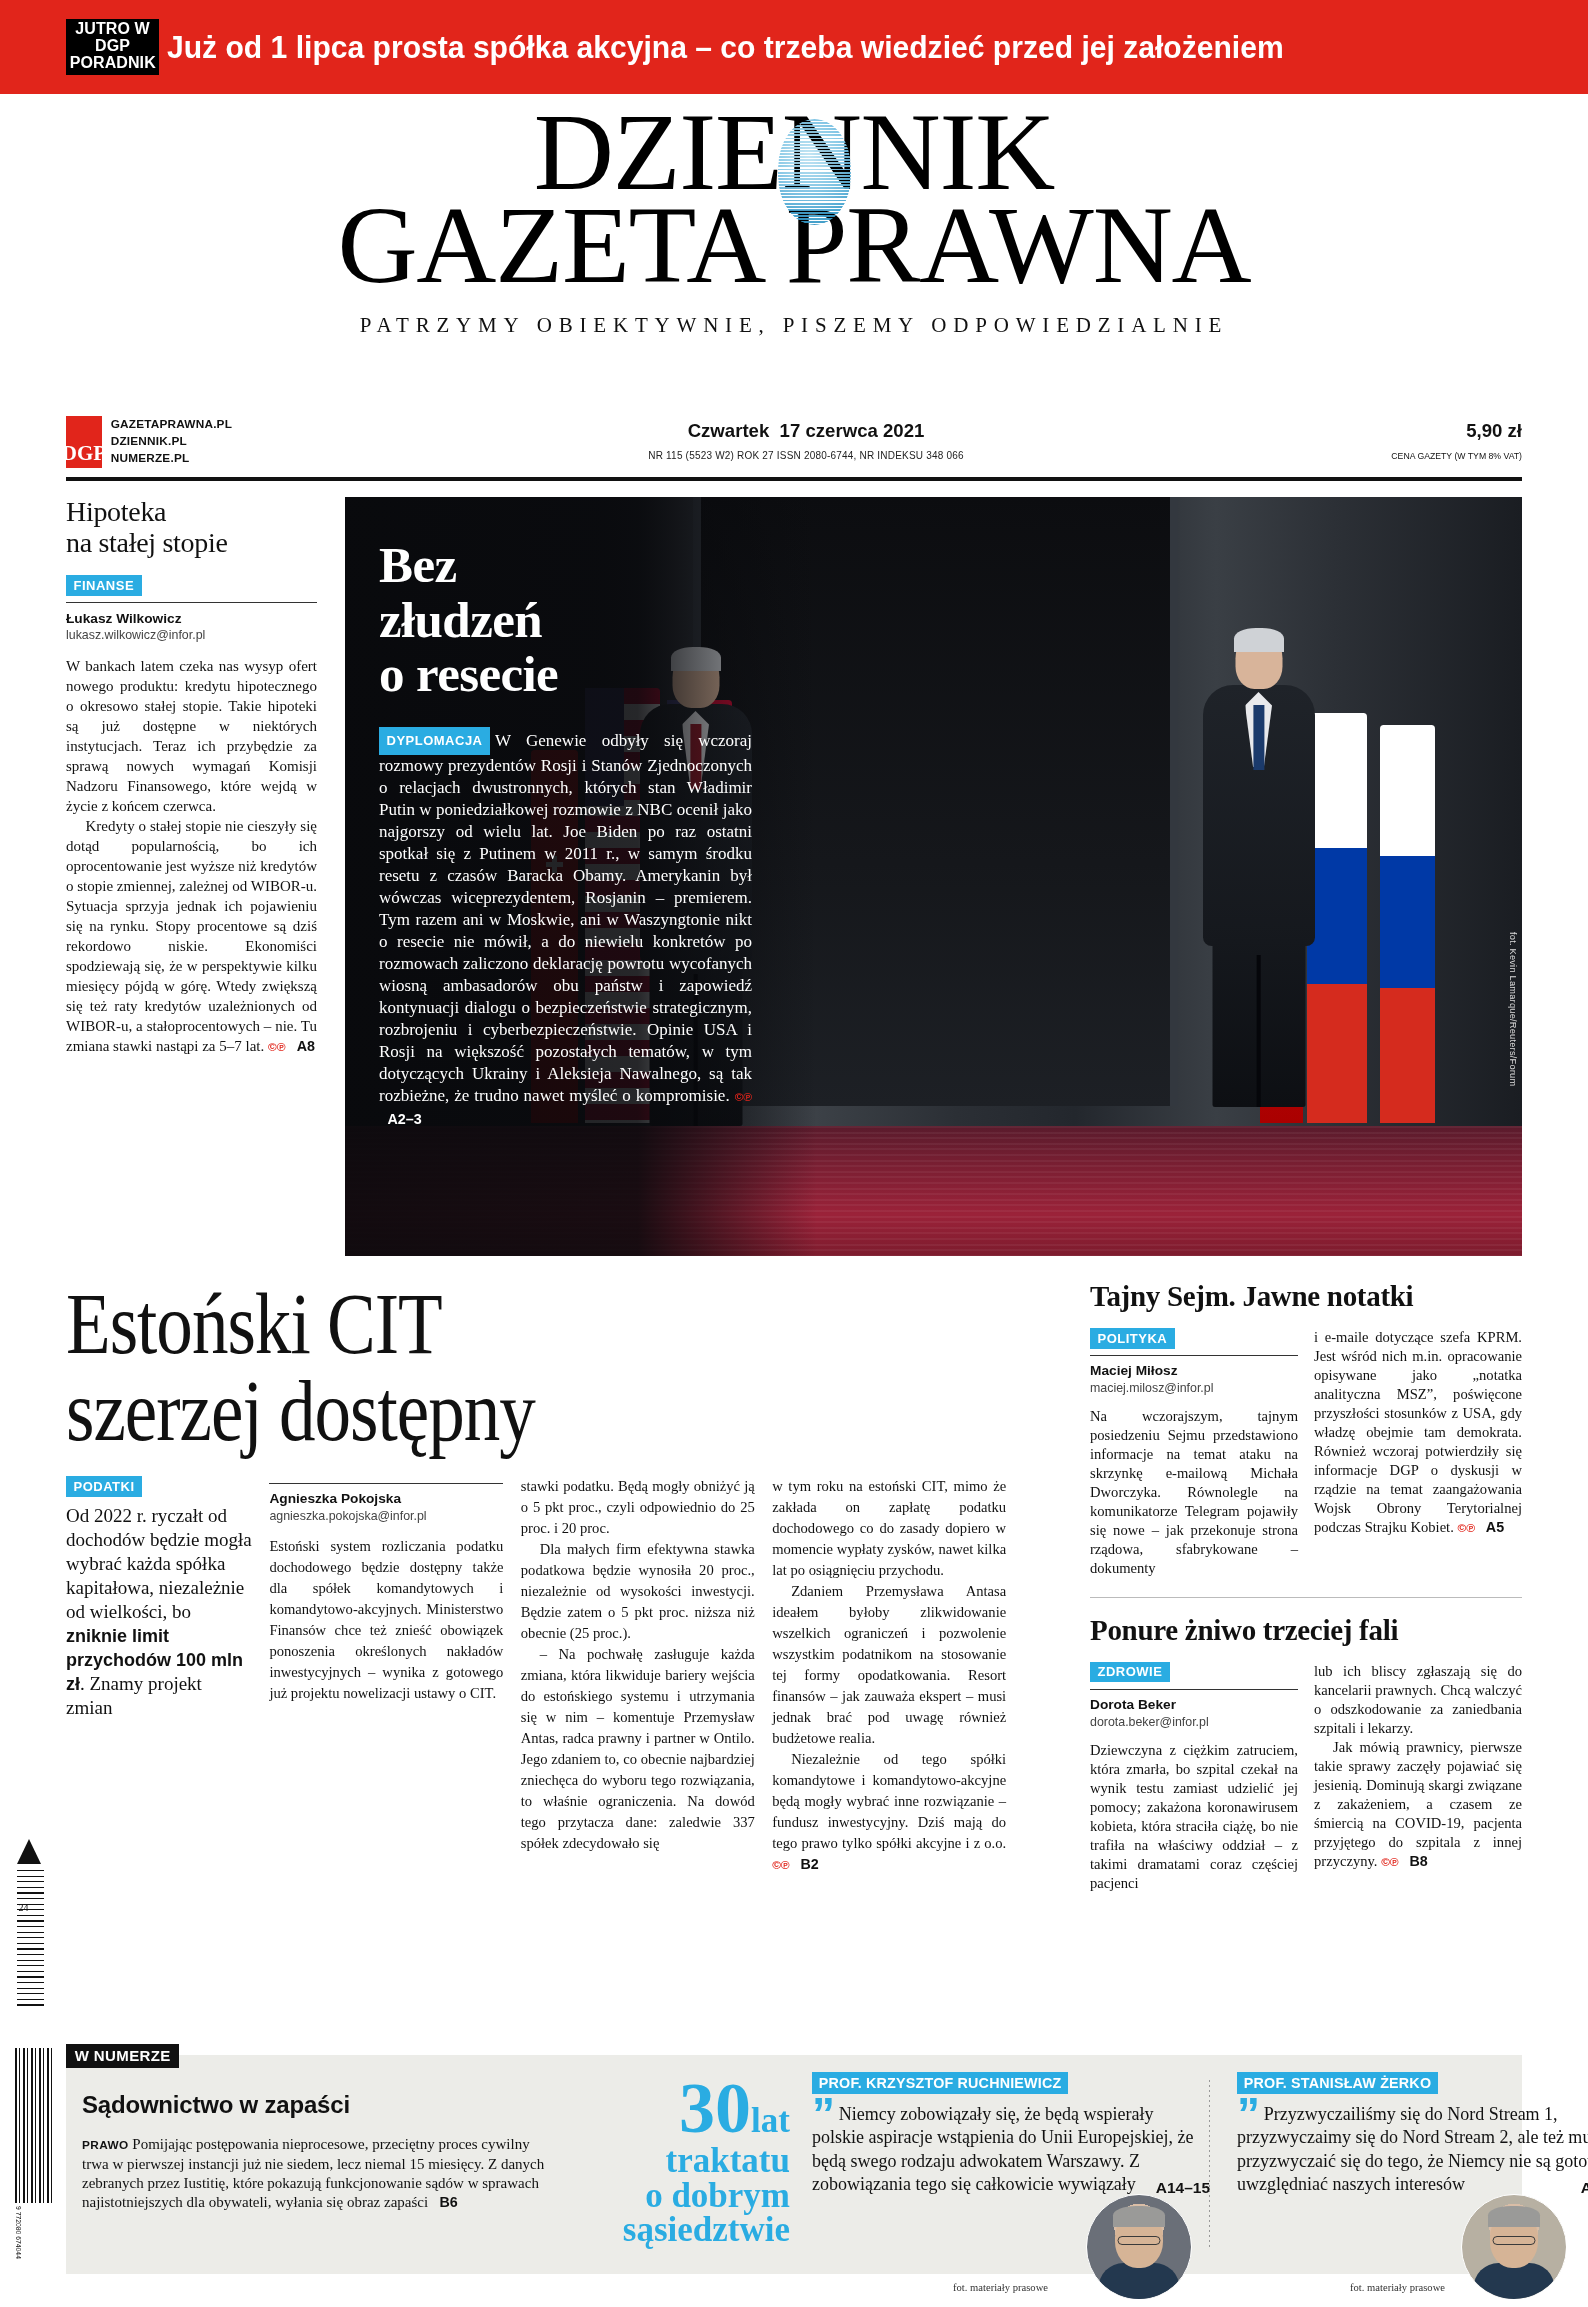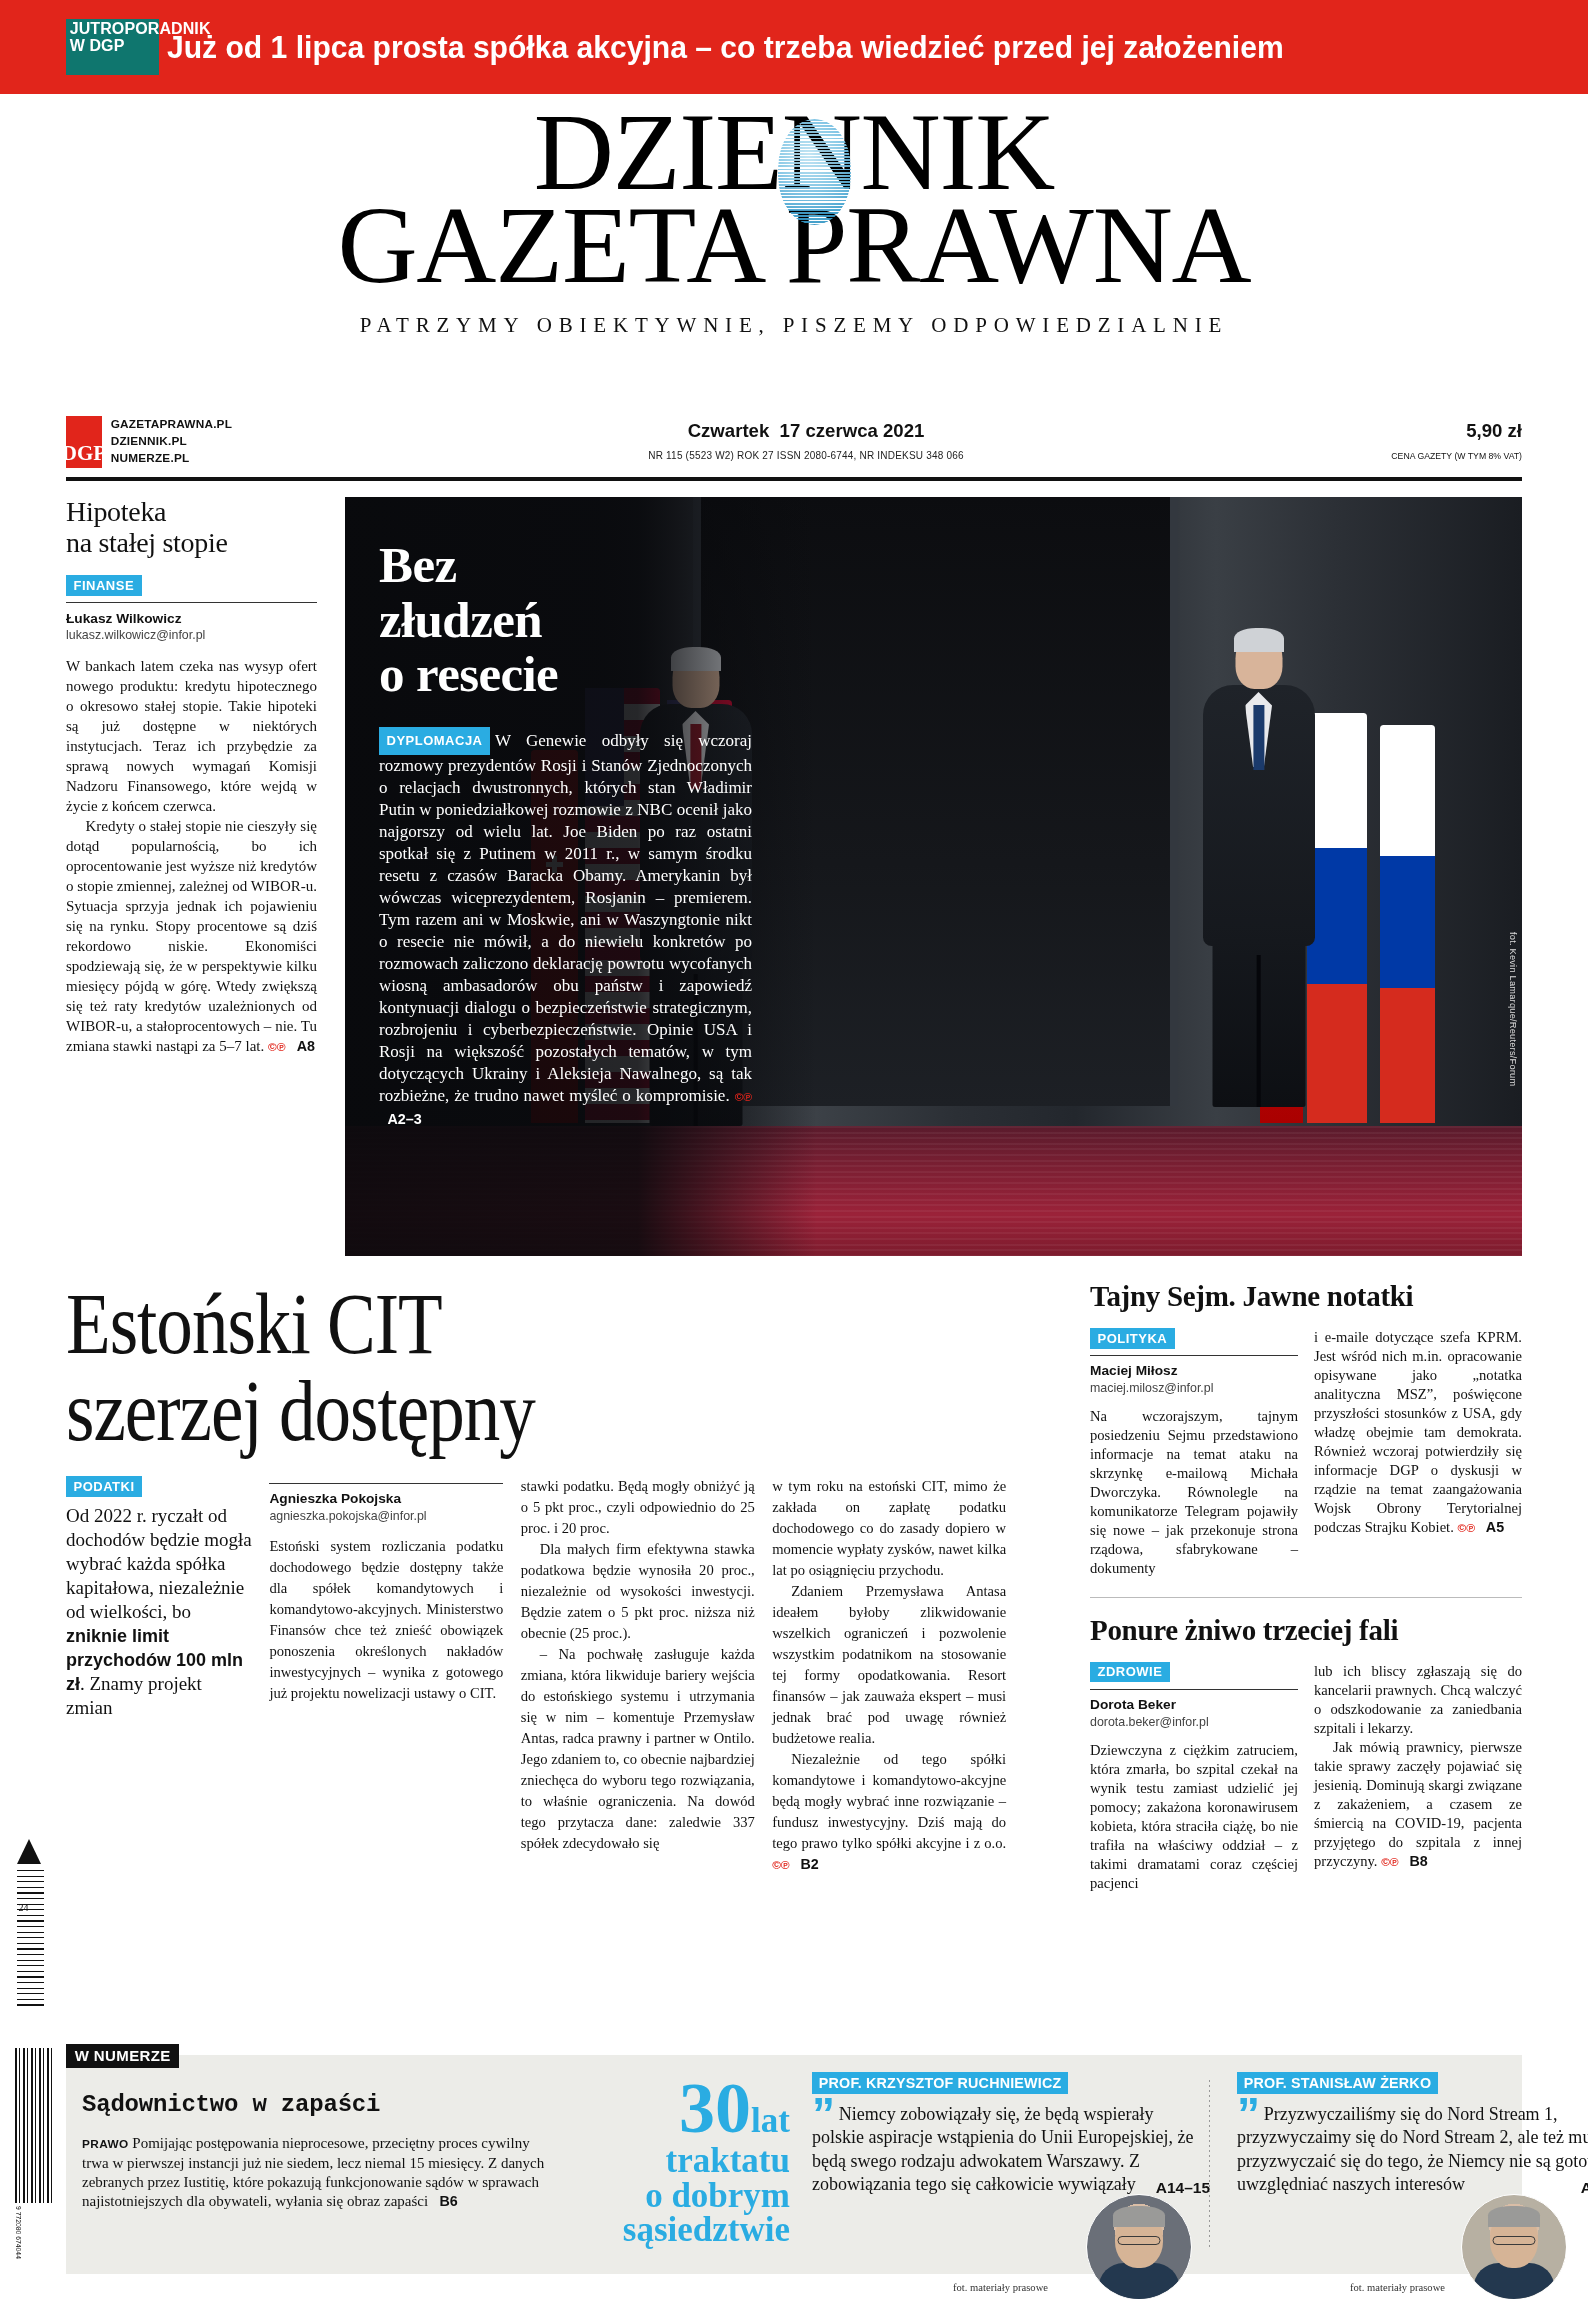--- a/index.html
+++ b/index.html
@@ -11,23 +11,23 @@
     overflow: hidden;
   }
 
   
   .top-banner {
     position: absolute; left: 0; top: 0; width: 1588px; height: 94px;
     background: #e1251b;
   }
   .tb-inner { position: absolute; left: 66px; top: 18.6px; display: flex; align-items: stretch; }
   .tb-badge {
-    background: #0f766e; color: #fff; width: 93px; padding: 2.5px 3.7px;
+    background: #000000; color: #fff; width: 93px; padding: 2.5px 3.7px;
     font-family: "Liberation Sans", sans-serif; font-weight: 700;
-    display: flex; flex-direction: row; justify-content: space-between;
+    display: flex; flex-direction: column; justify-content: space-between;
     line-height: 1.05;
   }
   .tb-badge div { font-size: 16px; letter-spacing: 0.1px; text-align: center; }
   .tb-text {
     margin-left: 7.5px; color: #ffffff; font-family: "Liberation Sans", sans-serif;
     font-weight: 700; font-size: 32px; line-height: 56px; white-space: nowrap;
     transform: scaleX(0.94); transform-origin: left center;
   }
 
   
@@ -208,21 +208,21 @@
   .bottom {
     position: absolute; left: 0; top: 2055px; width: 1588px; height: 252px; background: #fff;
   }
   .bot-inner { position: absolute; left: 66px; top: 0; width: 1456px; height: 219px; background: #ecece8; }
   .bot-badge {
     position: absolute; left: 0; top: -11.2px; background: #111; color: #fff;
     font-family: "Liberation Sans", sans-serif; font-weight: 700; font-size: 15px;
     padding: 3.1px 8.7px 3.7px; letter-spacing: 0.4px;
   }
   .bot-left { position: absolute; left: 16px; top: 36px; width: 472px; }
-  .bot-title { font-family: Liberation Mono, monospace; font-weight: 700; font-size: 24px; letter-spacing: -0.2px; }
+  .bot-title { font-family: Liberation Sans, sans-serif; font-weight: 700; font-size: 24px; letter-spacing: -0.2px; }
   .bot-text { font-family: "Liberation Serif", serif; font-size: 15px; line-height: 19px; margin-top: 16px; }
   .bot-text .kicker { font-family: "Liberation Sans", sans-serif; font-weight: 700; font-size: 11.8px; letter-spacing: 0.4px; }
   .thirty {
     position: absolute; left: 538px; top: 18.6px; width: 186px; color: #2aace2;
     font-family: "Liberation Serif", serif; font-weight: 700; text-align: right; line-height: .96;
   }
   .thirty .num { font-size: 72px; }
   .thirty .lat { font-size: 35px; }
   .thirty .w { font-size: 35px; display: block; margin-top: 1.2px; }
   .quote-block { position: absolute; top: 17.4px; width: 398px; }

